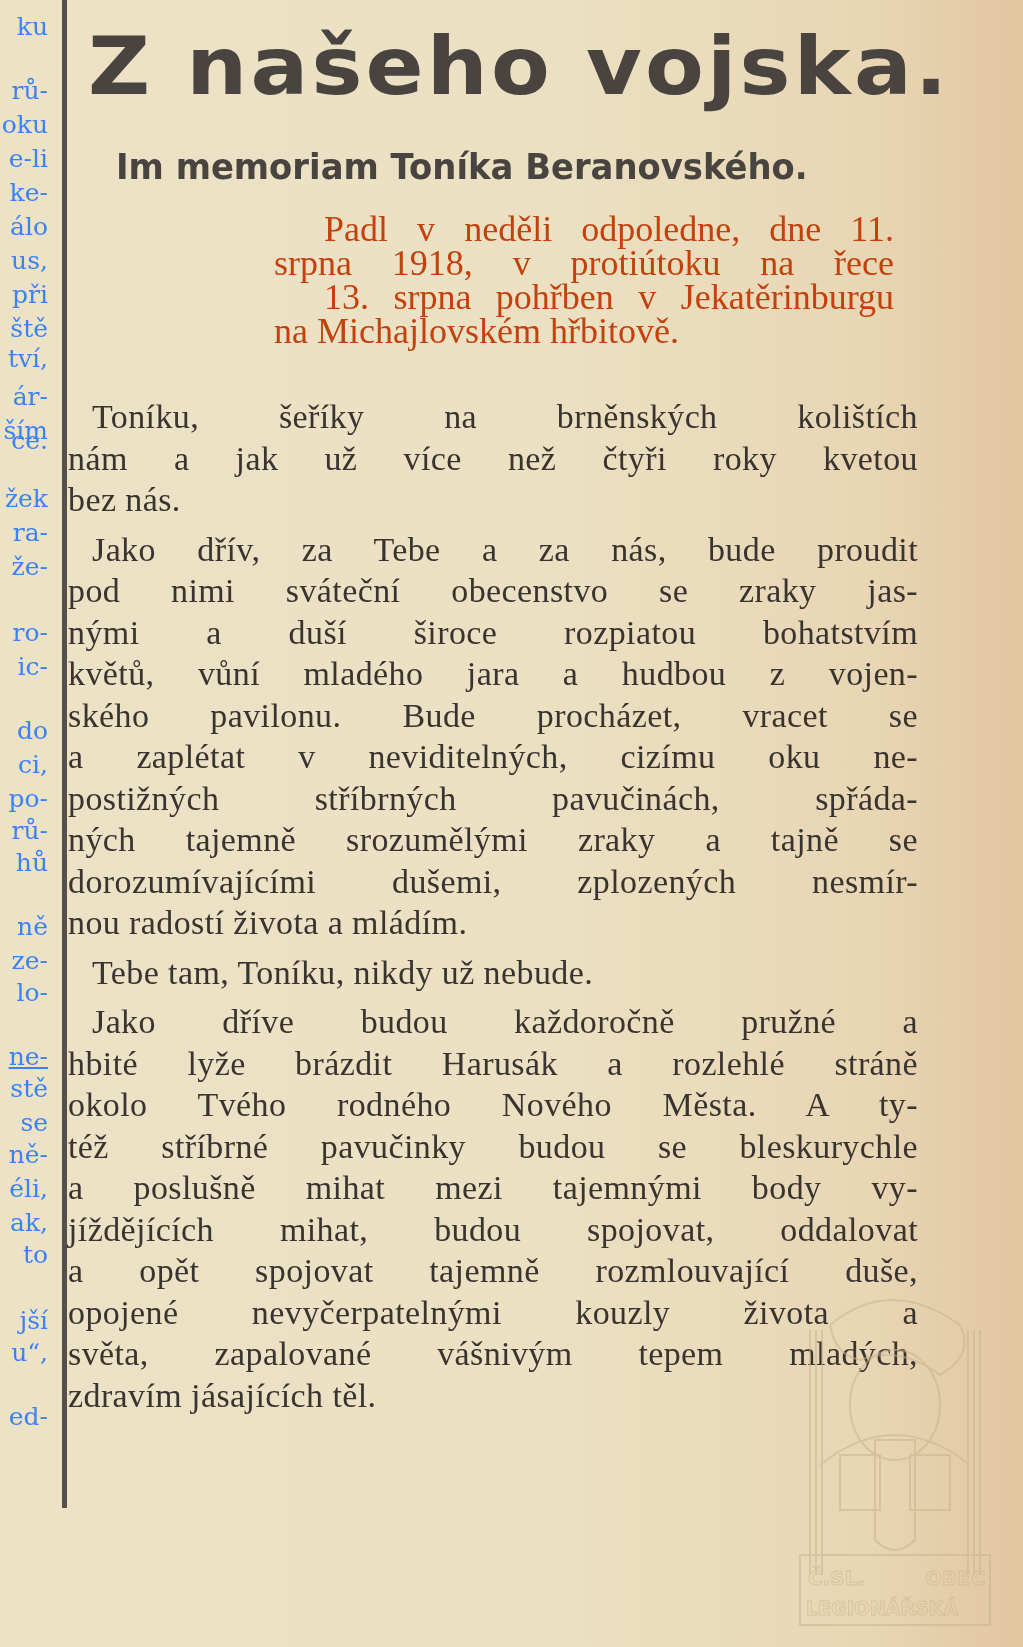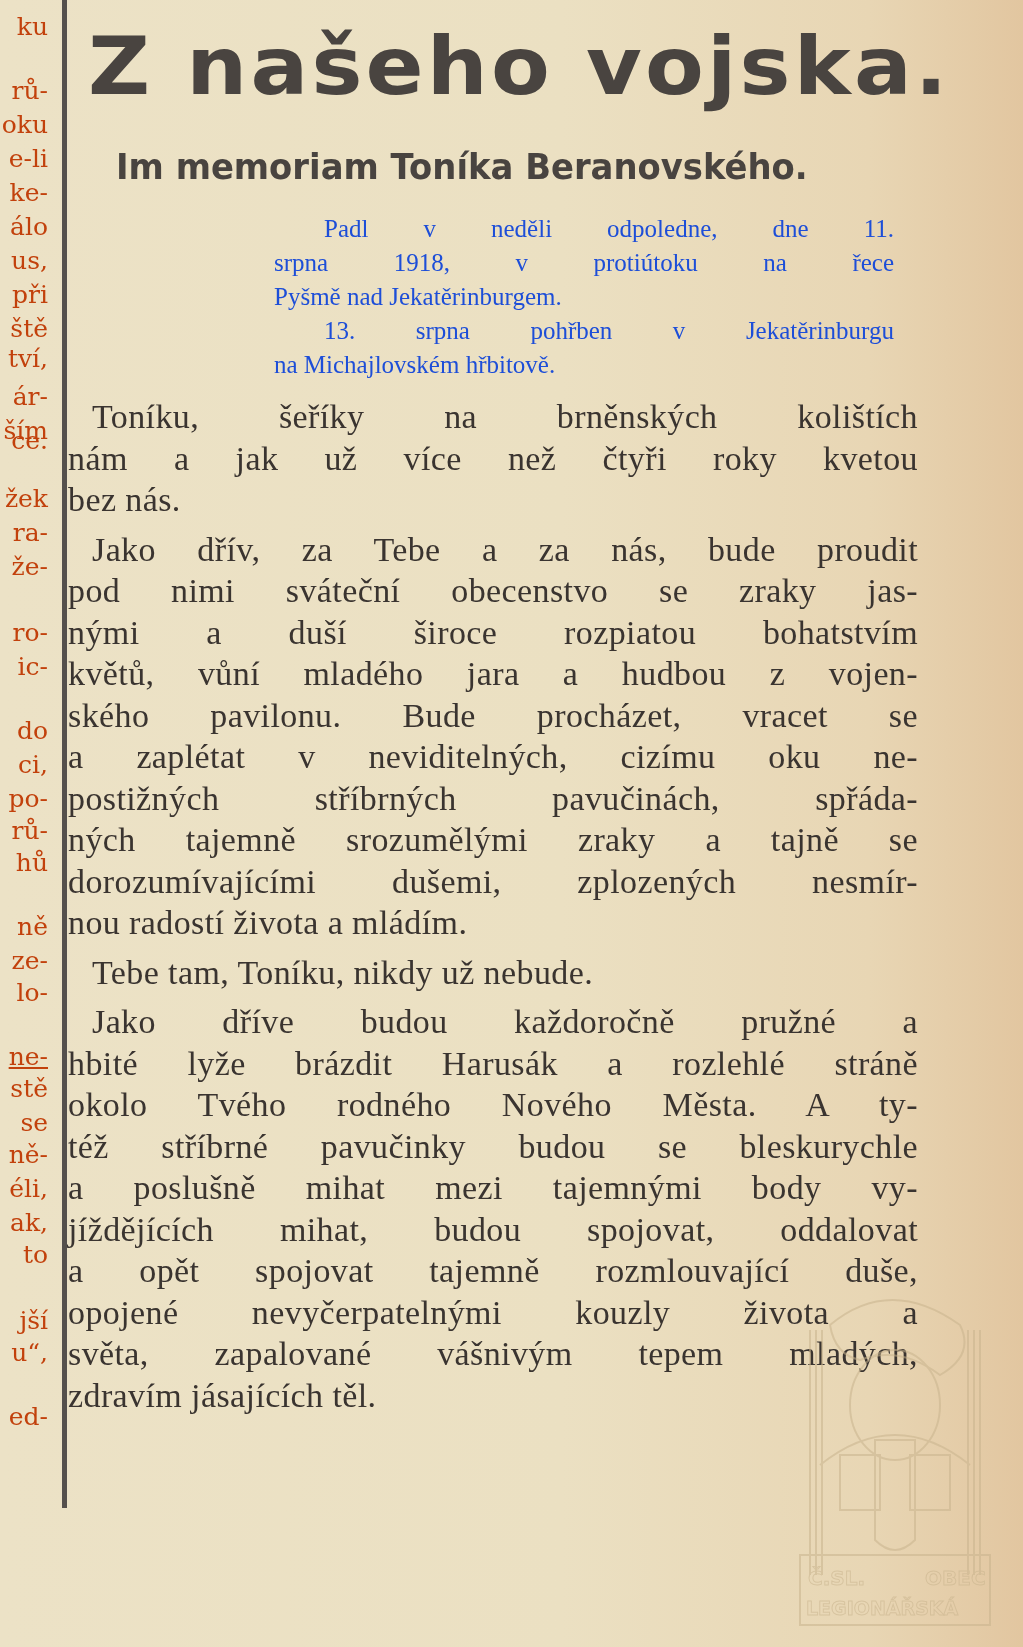--- a/index.html
+++ b/index.html
@@ -3,41 +3,41 @@
 <meta charset="utf-8">
 <style>
   html, body { margin:0; padding:0; }
   body {
     width:1023px; height:1647px; overflow:hidden; position:relative;
     background: linear-gradient(90deg, #ece2c6 0%, #ebe0c2 55%, #e8d6b4 85%, #e2c6a0 100%);
     color:#3b3530;
   }
   .left-col {
     position:absolute; left:0; top:0; width:60px; height:1647px;
-    font-family:"DejaVu Serif", serif; font-size:25px; color:#c2410c;
+    font-family:"DejaVu Serif", serif; font-size:25px; color:#3b82f6;
   }
   .left-col .frag { position:absolute; right:12px; white-space:nowrap; line-height:1; }
   .rule {
     position:absolute; left:62px; top:0; width:5px; height:1508px;
     background:#55504c;
   }
   .main { position:absolute; left:68px; top:0; width:860px; }
   .headline {
     position:absolute; left:20px; top:20px; white-space:nowrap;
     font-family:"DejaVu Sans", sans-serif; font-weight:bold; font-size:80px;
     color:#494440; letter-spacing:3px; transform:scaleX(1.07); transform-origin:left;
   }
   .subhead {
     position:absolute; left:48px; top:146px; white-space:nowrap;
     font-family:"DejaVu Sans", sans-serif; font-weight:bold; font-size:36px;
     color:#494440; transform:scaleX(0.94); transform-origin:left;
   }
   .notice {
     position:absolute; left:206px; top:212px; width:620px;
-    font-family:"Liberation Serif", serif; font-size:25px; line-height:34px; color:#1d4ed8;
+    font-family:"Liberation Serif", serif; font-size:36px; line-height:34px; color:#c2410c;
   }
   .notice .ln { display:block; white-space:nowrap; text-align:justify; text-align-last:justify; }
   .notice .ln.last { text-align-last:left; }
   .notice .ln.ind { padding-left:50px; }
   .body-text {
     position:absolute; left:0; top:396px; width:850px;
     font-family:"Liberation Serif", serif; font-size:34px; line-height:41.5px; color:#3a3430;
     letter-spacing:0.4px;
   }
   .para { margin:0 0 8px 0; }
@@ -91,21 +91,20 @@
     <span class="frag" style="top: 1404px;">ed-</span>
   </div>
 <div class="rule"></div>
 
 <div class="main">
   <div class="headline">Z našeho vojska.</div>
   <div class="subhead">Im memoriam Toníka Beranovského.</div>
   <div class="notice" id="notice">
       <span class="ln ind">Padl v neděli odpoledne, dne 11.</span>
       <span class="ln">srpna 1918, v protiútoku na řece</span>
-      <span class="ln last">Pyšmě nad Jekatěrinburgem.</span>
       <span class="ln ind">13. srpna pohřben v Jekatěrinburgu</span>
       <span class="ln last">na Michajlovském hřbitově.</span>
     </div>
   <div class="body-text" id="bodytext">
       <div class="para">
         <span class="ln ind">Toníku, šeříky na brněnských kolištích</span>
         <span class="ln">nám a jak už více než čtyři roky kvetou</span>
         <span class="ln last">bez nás.</span>
       </div>
       <div class="para">

